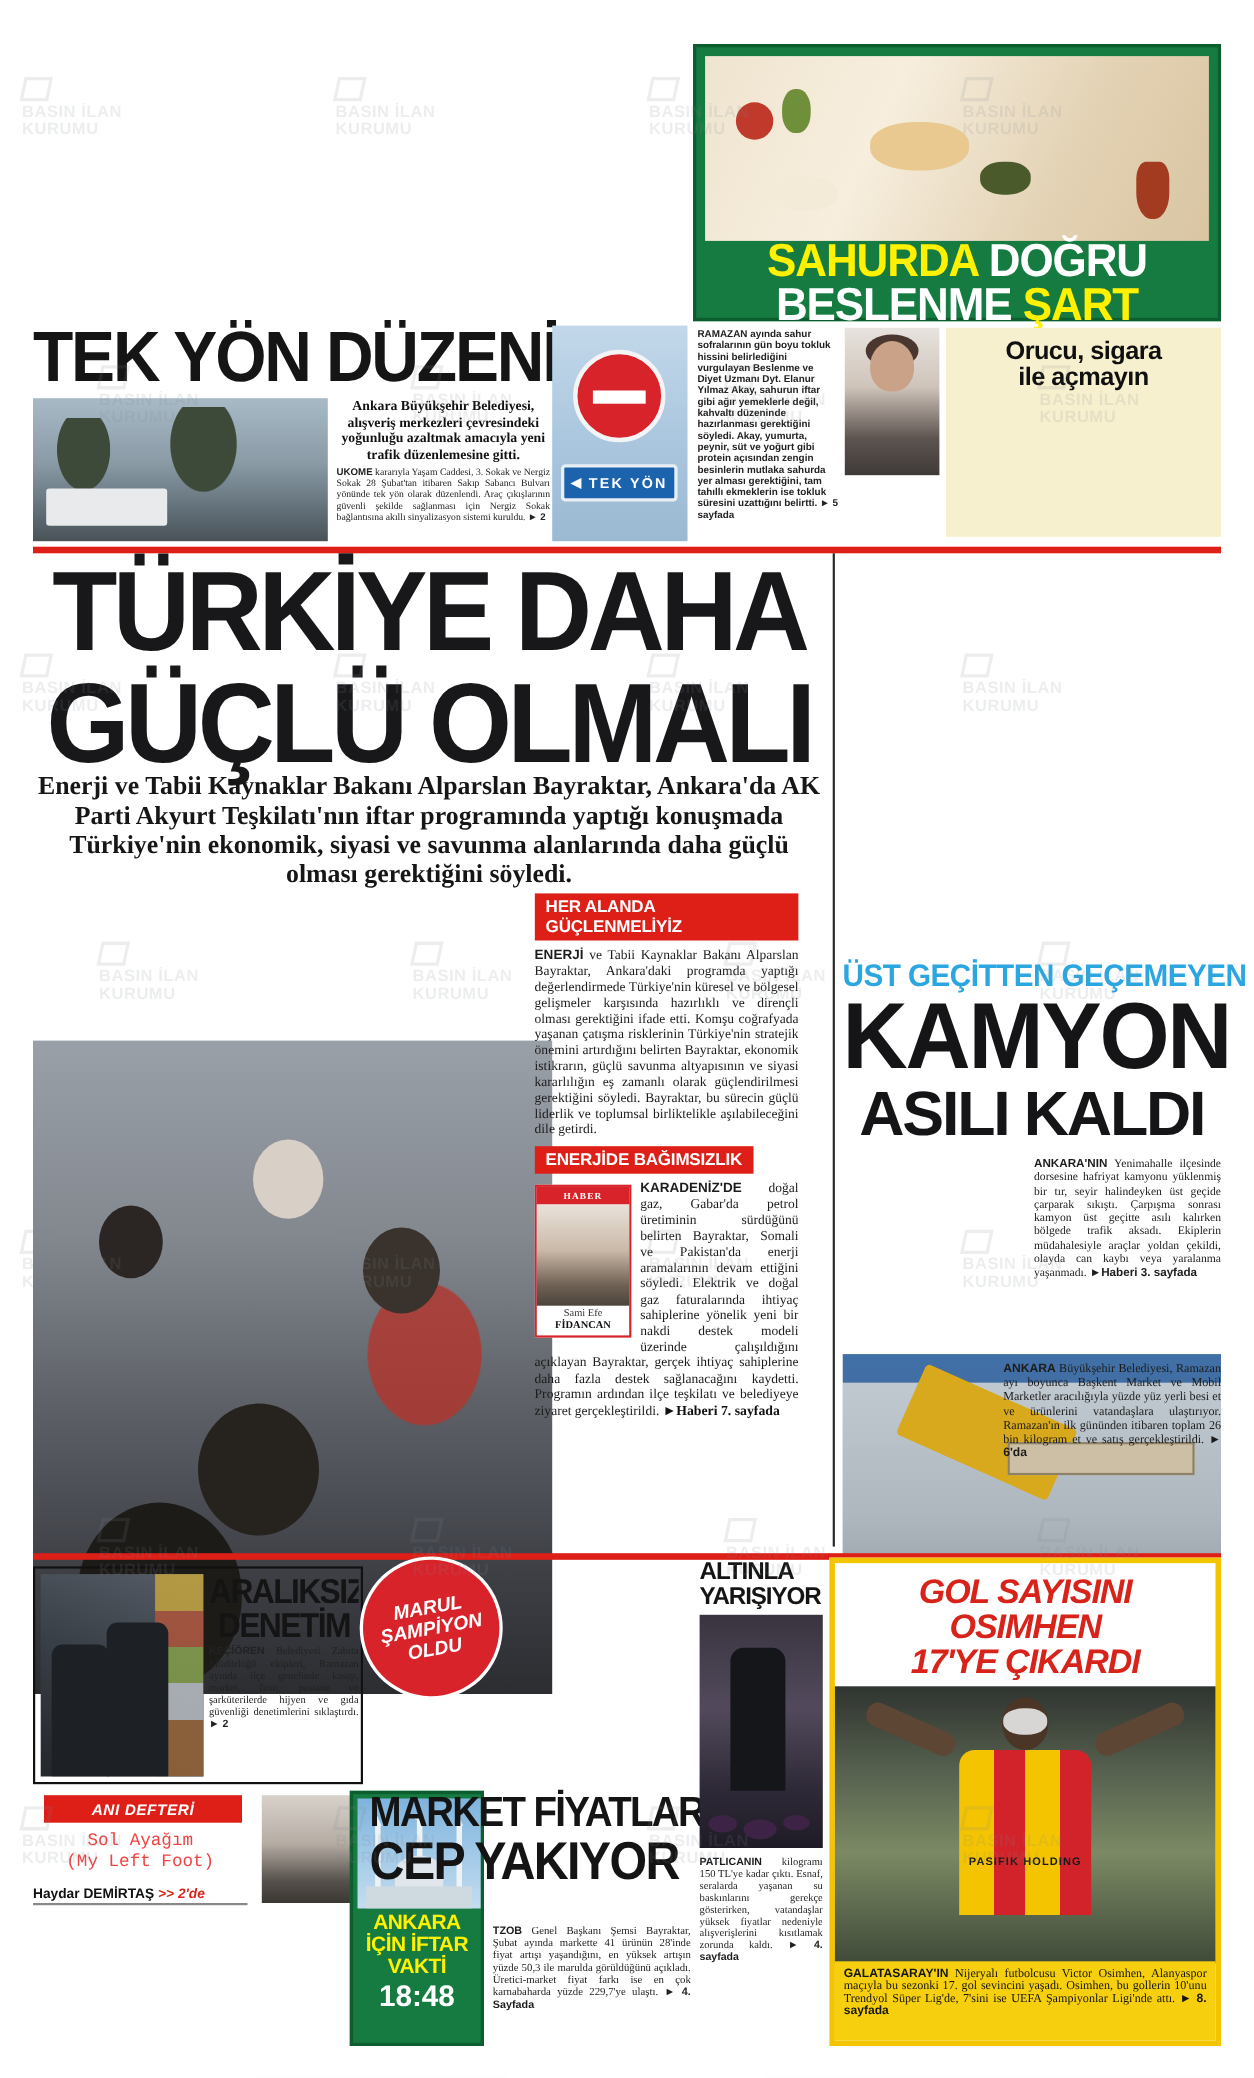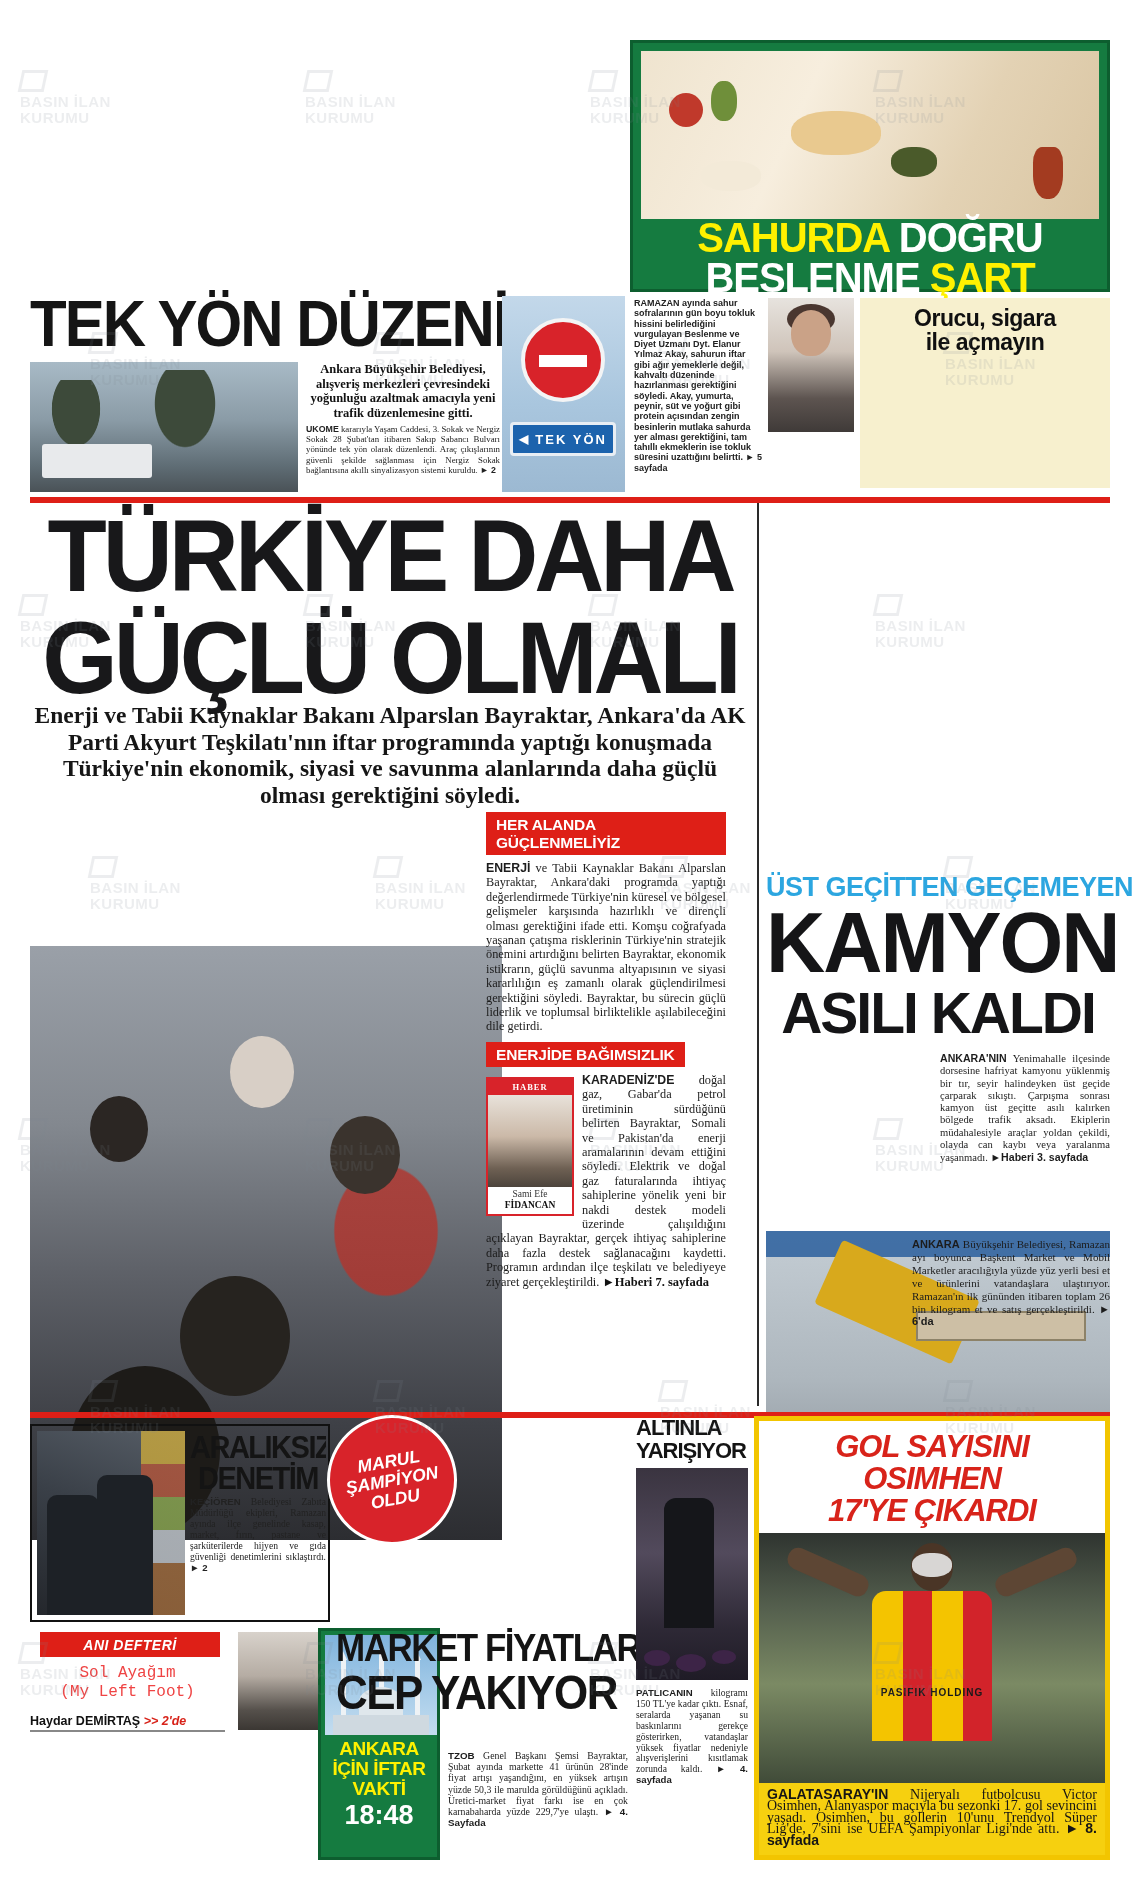--- a/index.html
+++ b/index.html
@@ -189,21 +189,21 @@
   .osimhen-photo { position:relative; width:100%; height:252px;
     background:linear-gradient(180deg,#2f3430 0%,#55604e 30%,#7b8a64 60%,#3f4a38 100%); overflow:hidden; }
   .os-arm { position:absolute; top:28px; width:86px; height:22px; background:#5d4634; border-radius:10px; }
   .os-head { position:absolute; left:50%; top:10px; transform:translateX(-50%); width:42px; height:48px; border-radius:50%; background:#4a3526; }
   .os-mask { position:absolute; left:50%; top:20px; transform:translateX(-50%); width:40px; height:24px; border-radius:45%; background:#e8e8e8; opacity:.9; }
   .jersey { position:absolute; left:50%; top:58px; transform:translateX(-50%); width:120px; height:150px; border-radius:14px 14px 0 0;
     background:linear-gradient(90deg,#f4c400 0 26%,#d2232a 26% 50%,#f4c400 50% 76%,#d2232a 76% 100%); }
   .jersey-sponsor { position:absolute; left:50%; top:96px; transform:translateX(-50%); font-size:10px; font-weight:bold;
     color:#18181a; letter-spacing:1px; white-space:nowrap; }
   .osimhen-caption { position:absolute; left:0; bottom:0; width:100%; height:72px; background:#f6d00f; padding:6px 8px;
-    font-size:14px; line-height:11.4px; text-align:justify; color:#151515; font-family:"Liberation Serif", serif;margin-top:37px; }
+    font-size:11px; line-height:11.4px; text-align:justify; color:#151515; font-family:"Liberation Serif", serif;margin-top:37px; }
 
   .ref-bold { font-weight:bold; font-family:"Liberation Sans", sans-serif; }
 </style>
 </head>
 <body>
 
 <div class="page">
 
 
   <div class="abs sahur-box">

